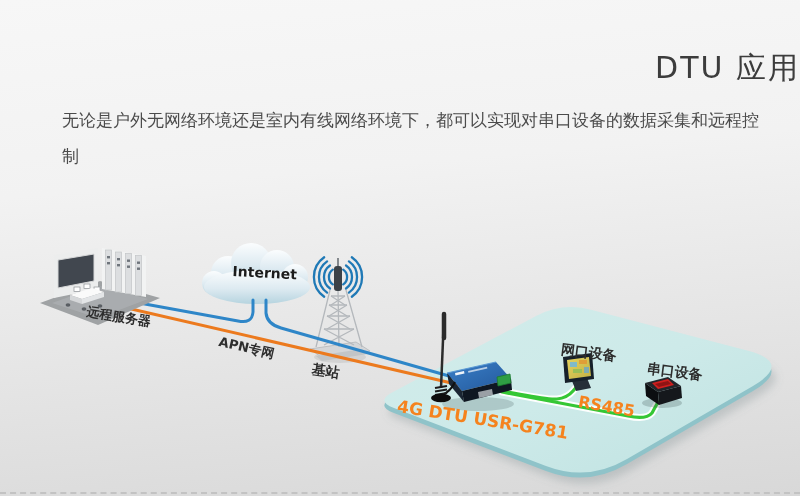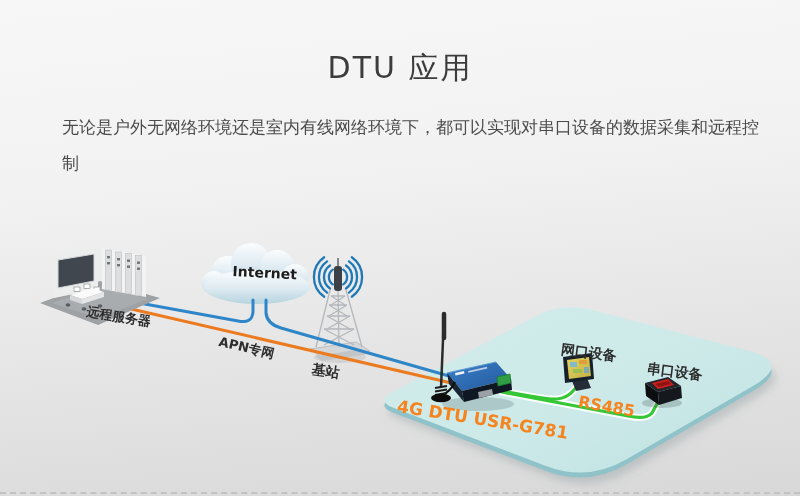--- a/index.html
+++ b/index.html
@@ -7,26 +7,26 @@
     width:800px;height:496px;overflow:hidden;
     font-family:"DejaVu Sans","Liberation Sans",sans-serif;
     background:#e9e9e9;
   }
   .stage{
     position:relative;width:800px;height:496px;overflow:hidden;
     background:linear-gradient(175deg,#f7f7f7 0%,#f2f2f2 35%,#e6e6e6 65%,#d8d8d8 100%);
   }
   .page-title{
     position:absolute;left:0;top:48px;width:800px;
-    text-align:center;font-size:30px;letter-spacing:2px;
+    text-align:right;font-size:30px;letter-spacing:2px;
     color:#3c3c3c;font-weight:400;
   }
   .desc{
     position:absolute;left:62px;top:102px;width:710px;
-    font-size:17px;line-height:36px;color:#4b4b4b;margin-top:7px;
+    font-size:17px;line-height:36px;color:#4b4b4b;
   }
   .lbl{
     position:absolute;color:#2d2d2d;font-weight:bold;white-space:nowrap;
     transform-origin:left top;
   }
   .lbl-server    {left:88px; top:303px;font-size:13px;transform:rotate(9deg);}
   .lbl-internet  {left:233px;top:263px;font-size:14px;font-weight:600;color:#1c1c1c;transform:rotate(3deg);}
   .lbl-apn       {left:221px;top:333px;font-size:13px;transform:rotate(13deg);}
   .lbl-station   {left:313px;top:361px;font-size:14px;transform:rotate(8deg);}
   .lbl-dtu       {left:399px;top:396px;font-size:17px;color:#f5831e;transform:rotate(9deg);}

